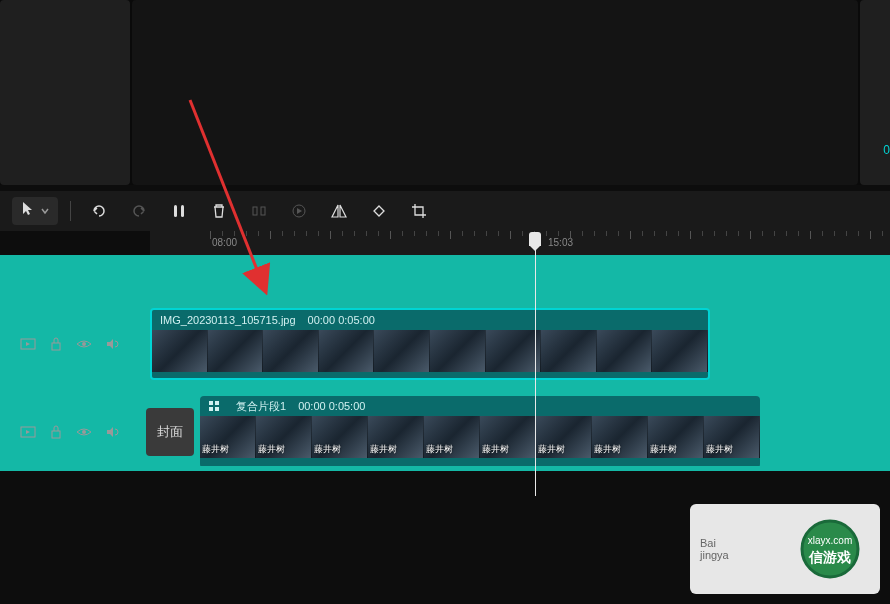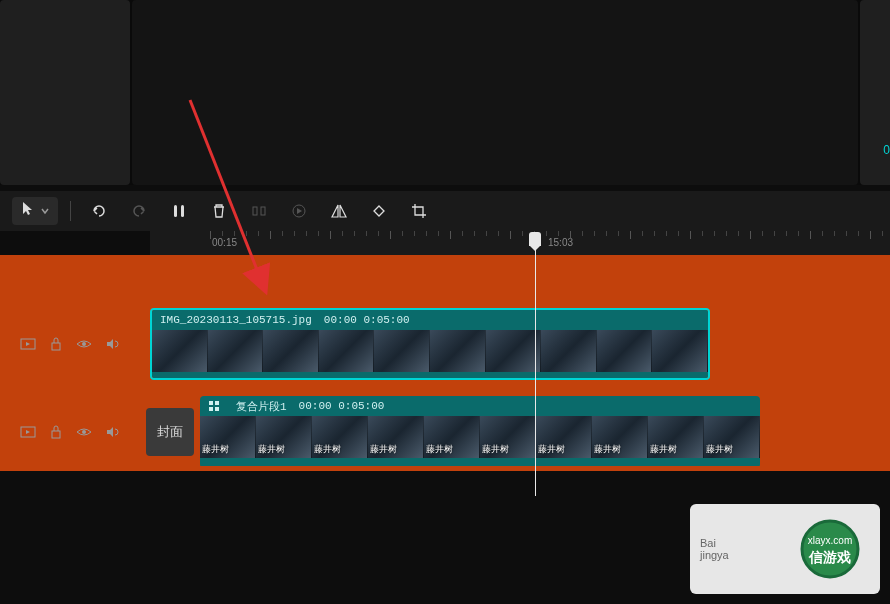--- a/index.html
+++ b/index.html
@@ -115,23 +115,22 @@
       border-right: 5px solid transparent;
       border-top: 5px solid #e8e8e8;
     }
     .playhead-line {
       width: 1px;
       height: 250px;
       background: #e8e8e8;
       margin-left: -0.5px;
     }
     .tracks {
-      background: #c2410c;
+      background: #14b8a6;
       padding-top: 50px;
-      font-family: Liberation Mono, monospace;
     }
     .track {
       display: flex;
       align-items: center;
       height: 78px;
       margin-bottom: 10px;
     }
     .track-controls {
       width: 140px;
       display: flex;
@@ -316,21 +315,21 @@
       </svg>
   </div>
   <div class="tool-btn">
     <svg width="16" height="16" viewBox="0 0 16 16">
         <path d="M4 1 L4 12 L15 12 M1 4 L12 4 L12 15" stroke="#ddd" stroke-width="1.3" fill="none"></path>
       </svg>
   </div>
 </div>
 
 <div class="ruler">
-  <span class="ruler-label" style="left:62px">00:15</span>
+  <span class="ruler-label" style="left:62px">08:00</span>
   <span class="ruler-label" style="left:398px">15:03</span>
 <div class="ruler-tick" style="left: 60px;"></div>
     <div class="ruler-tick minor" style="left: 72px;"></div>
     <div class="ruler-tick minor" style="left: 84px;"></div>
     <div class="ruler-tick minor" style="left: 96px;"></div>
     <div class="ruler-tick minor" style="left: 108px;"></div>
     <div class="ruler-tick" style="left: 120px;"></div>
     <div class="ruler-tick minor" style="left: 132px;"></div>
     <div class="ruler-tick minor" style="left: 144px;"></div>
     <div class="ruler-tick minor" style="left: 156px;"></div>

